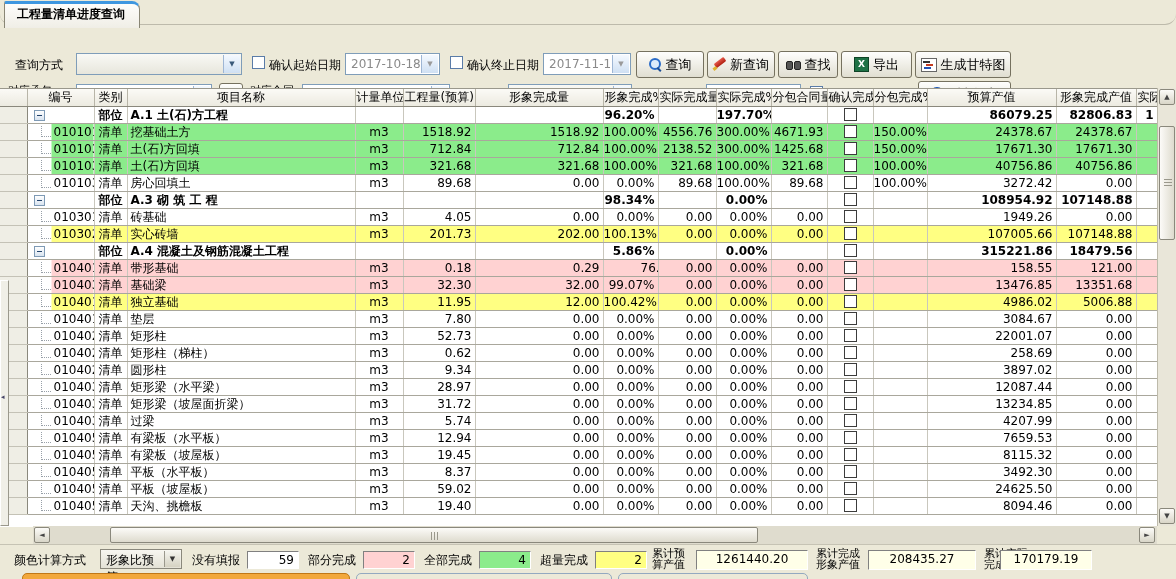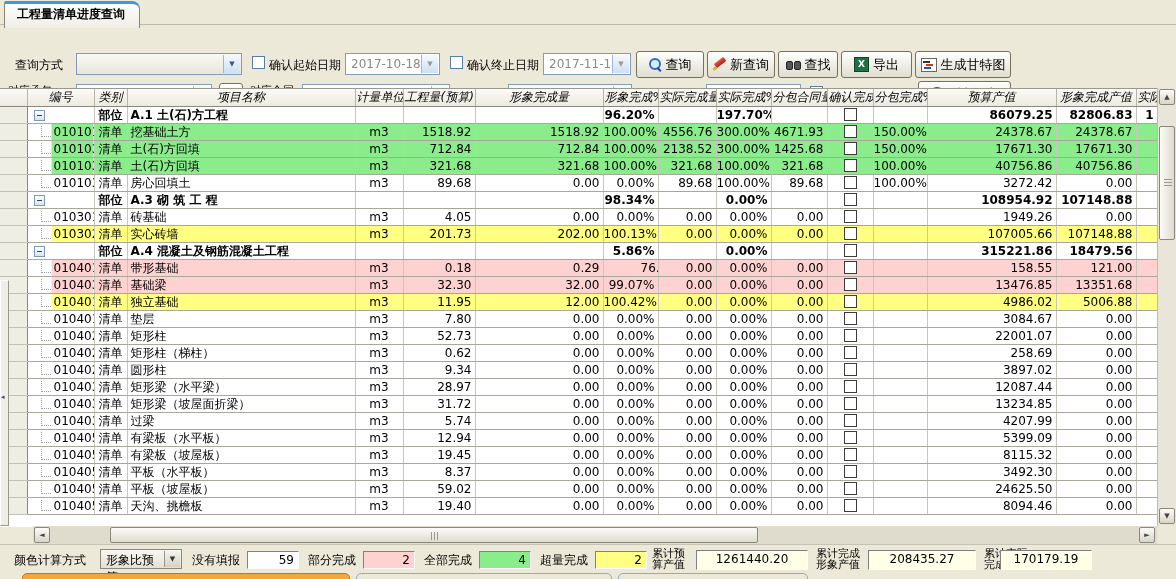--- a/index.html
+++ b/index.html
@@ -2,21 +2,21 @@
 <html><head>
 <meta charset="utf-8">
 <style>
   html,body{margin:0;padding:0;background:#9aa5b1;}
   #window{position:relative;width:1176px;height:579px;background:#ECE9D8;overflow:hidden;
     font-family:"DejaVu Sans",sans-serif;font-size:12px;color:#000;}
   .lbl{position:absolute;white-space:nowrap;line-height:14px;}
   .lbl.two span{display:block;font-size:11px;line-height:11px;}
 
   
-  .tabbar{position:absolute;left:0;top:0;width:1176px;height:24px;border-bottom:1px solid #BDBAAB;}
+  .tabbar{position:absolute;left:0;top:0;width:1176px;height:24px;border-bottom:1px solid #BDBAAB;border-radius:11px;}
   .tab{position:absolute;left:4px;top:1px;height:22px;padding:2px 14px 0 12px;
     background:linear-gradient(#FDFDFB,#F0EEE6);border:1px solid #898675;border-bottom:none;
     border-top:3px solid #3E97E0;border-radius:2px 8px 0 0;font-weight:bold;z-index:2;}
 
   
   .toolbar{position:absolute;left:0;top:24px;width:1108px;height:64px;}
   .combo{position:absolute;height:22px;background:#fff;border:1px solid #7F9DB9;box-sizing:border-box;}
   .combo.grad{background:linear-gradient(#F9F9F5,#E7E6DC);}
   .combo .dd{position:absolute;right:1px;top:1px;bottom:1px;width:16px;
     background:linear-gradient(#F4F9FF,#CFE0F3);border-left:1px solid #9EB6D4;
@@ -50,21 +50,21 @@
     box-shadow:3px 3px 0 #C23B20,1px 6px 0 #2350B4;}
   .ic-info{width:14px;height:14px;border:2px solid #1553B5;border-radius:50%;color:#1553B5;box-sizing:border-box;}
   .ic-info::after{content:"i";position:absolute;left:4px;top:-2px;font-size:10px;font-weight:bold;font-family:"DejaVu Serif",serif;}
   .ic-folder{width:16px;height:11px;background:linear-gradient(#FFE28A,#F5B93C);border:1px solid #A07818;border-radius:1px;margin-top:3px;}
   .ic-folder::before{content:"";position:absolute;left:0;top:-3px;width:7px;height:3px;background:#F5C34E;border:1px solid #A07818;border-bottom:none;border-radius:2px 2px 0 0;}
 
   
   .gridwrap{position:absolute;left:0;top:88px;width:1157px;height:438px;overflow:hidden;background:#fff;border-top:1px solid #9A988C;}
   table{border-collapse:collapse;table-layout:fixed;width:1157px;}
   th{background:linear-gradient(#FBFAF6,#ECEAE0);border-right:1px solid #B8B5A8;border-bottom:1px solid #8A887C;
-    font-weight:normal;font-size:12px;height:17px;overflow:hidden;white-space:nowrap;padding:0 1px;text-align:center;font-style:italic;}
+    font-weight:normal;font-size:12px;height:17px;overflow:hidden;white-space:nowrap;padding:0 1px;text-align:center;}
   td{height:16px;line-height:16px;border-right:1px solid #C9C7BD;border-bottom:1px solid #A9A79C;
     overflow:hidden;white-space:nowrap;padding:0;font-size:12px;background:#fff;}
   td.gutter{background:#EFEEE5;border-right:1px solid #8A887C;border-bottom:1px solid #C4C2B6;text-align:center;}
   td.num{text-align:right;padding-right:3px;}
   td.ctr{text-align:center;}
   td.nm{text-align:left;padding-left:3px;}
   td.no{text-align:left;}
   td.c-confirm{text-align:center;}
   tr.project td{font-weight:bold;border-top:1px dotted #E07818;border-bottom:1px dotted #E07818;}
   tr.section td{font-weight:bold;}
@@ -584,21 +584,21 @@
             <td class="nm">有梁板（水平板）</td>
             <td class="ctr">m3</td>
             <td class="num">12.94</td>
             <td class="num">0.00</td>
             <td class="num">0.00%</td>
             <td class="num">0.00</td>
             <td class="num">0.00%</td>
             <td class="num">0.00</td>
             <td class="c-confirm"><span class="cbx"></span></td>
             <td class="num"></td>
-            <td class="num">5399.09</td>
+            <td class="num">7659.53</td>
             <td class="num">0.00</td>
             <td class="num"></td>
           </tr>
           <tr class="item">
             <td class="gutter"></td>
             <td class="no"><span class="tlink"></span><span>010405</span></td>
             <td class="ctr">清单</td>
             <td class="nm">有梁板（坡屋板）</td>
             <td class="ctr">m3</td>
             <td class="num">19.45</td>

